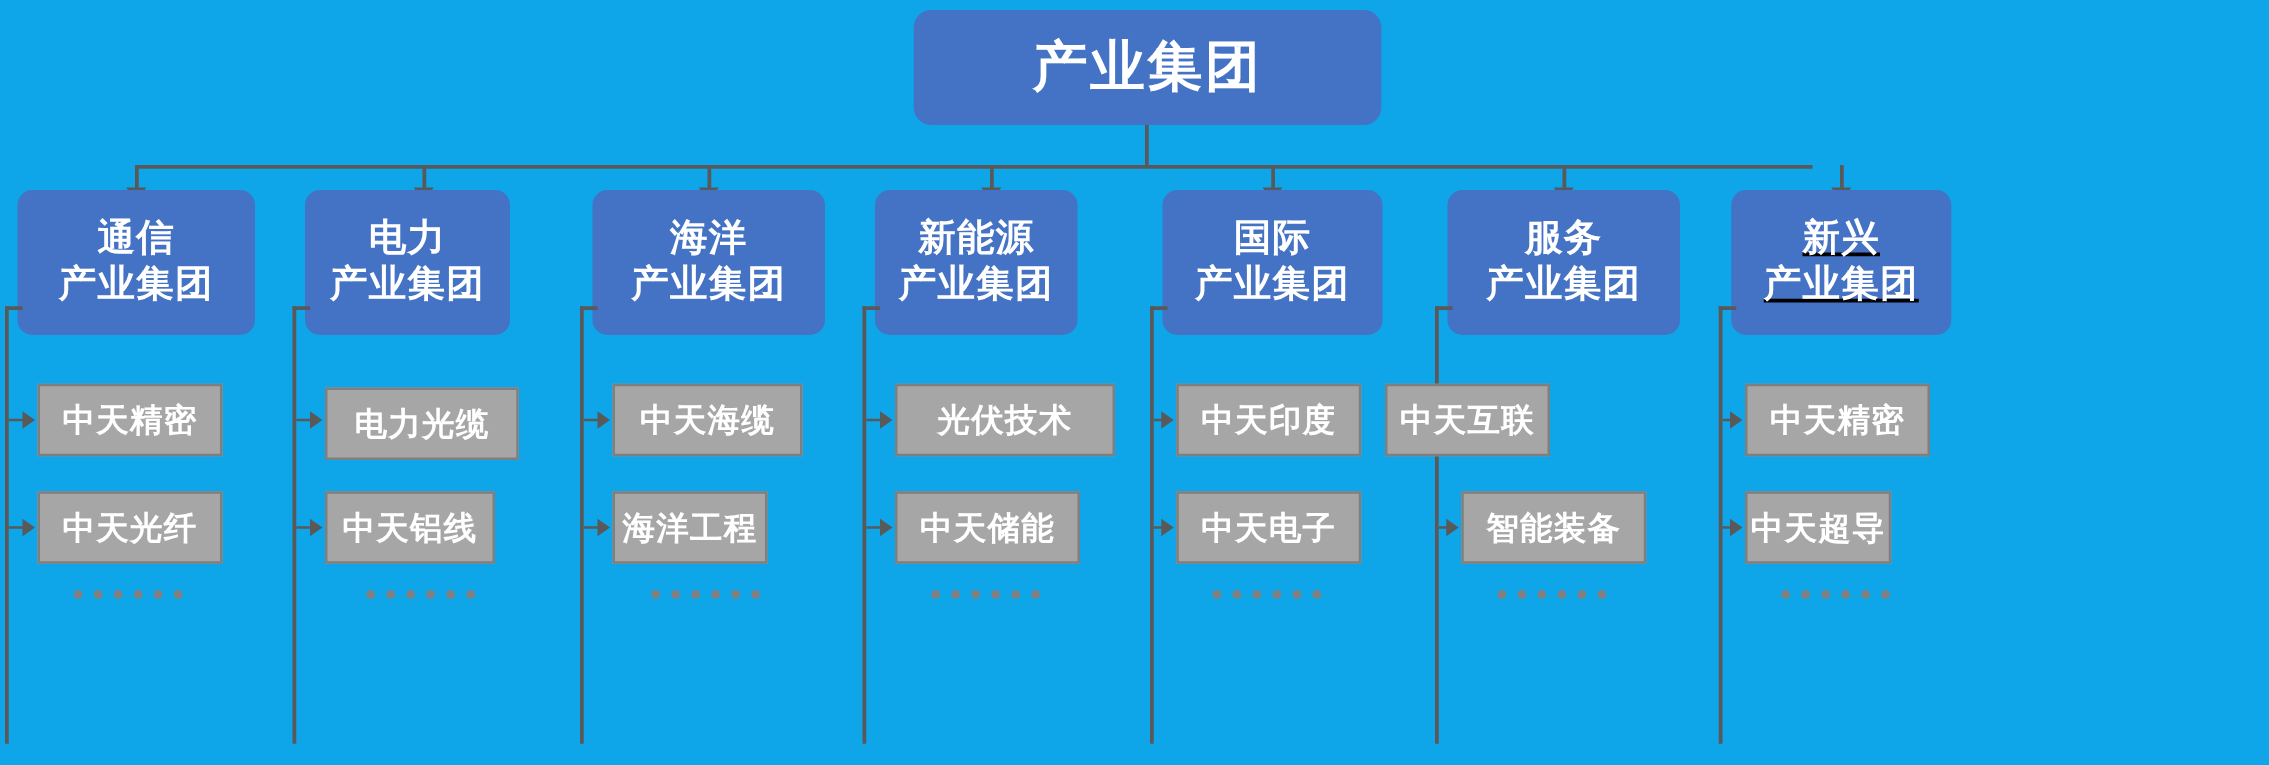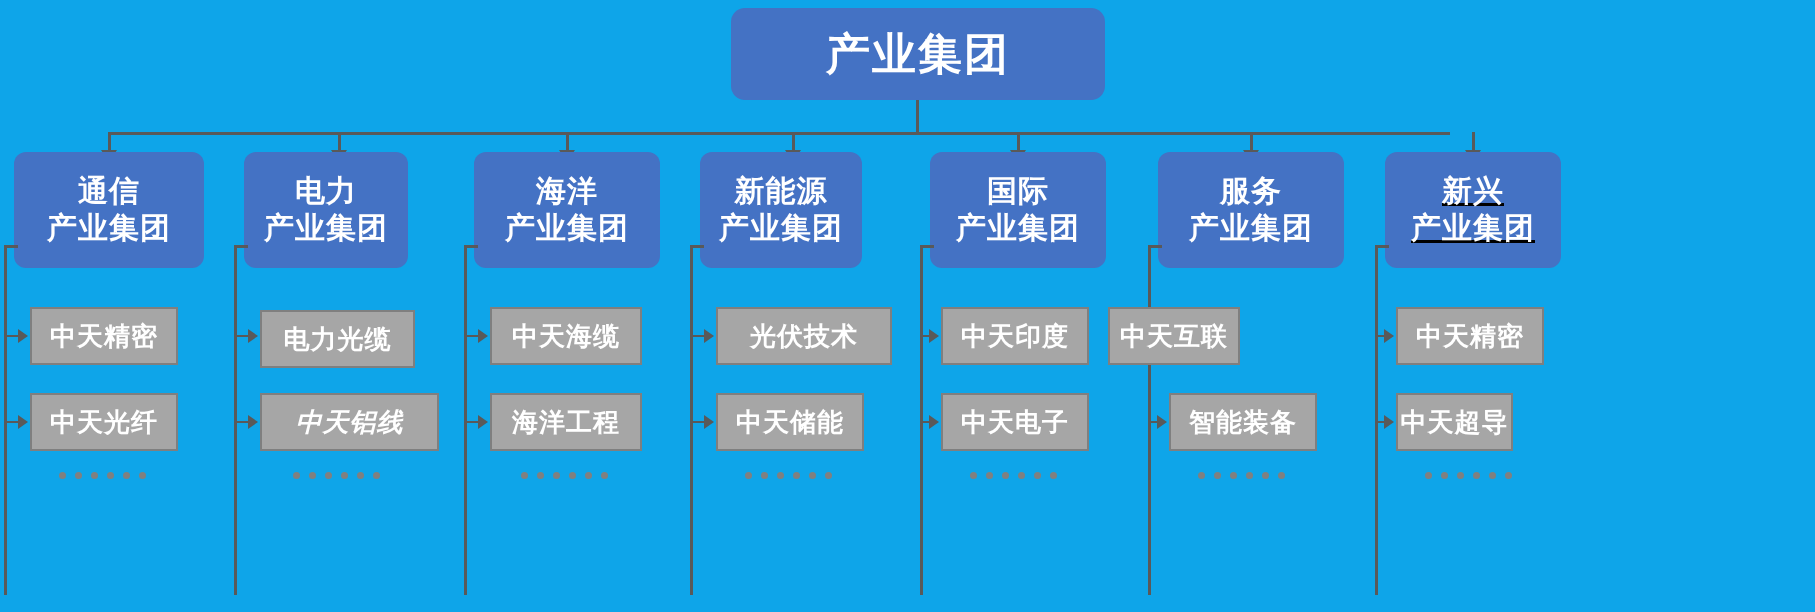--- a/index.html
+++ b/index.html
@@ -204,21 +204,21 @@
       </div>
       <div class="spine" style="left: 234px; top: 245px; height: 350px;"></div>
       <div class="spine-top-tick" style="left: 234px; top: 245px;"></div>
       <div class="child-link" style="left: 237px; top: 335px; width: 12px;"></div>
       <div class="child-arrow" style="left: 248px; top: 329px;"></div>
       <div class="child-node" style="left: 260px; top: 310px; width: 155px;">
         <span class="node-text">电力光缆</span>
       </div>
       <div class="child-link" style="left: 237px; top: 421px; width: 12px;"></div>
       <div class="child-arrow" style="left: 248px; top: 415px;"></div>
-      <div class="child-node" style="left: 260px; top: 393px; width: 179px; font-style: italic;">
+      <div class="child-node" style="left: 260px; top: 393px; width: 136px;">
         <span class="node-text">中天铝线</span>
       </div>
       <div class="ellipsis" title="……" style="left: 292.5px; top: 472px;">
         <span class="dot"></span>
         <span class="dot"></span>
         <span class="dot"></span>
         <span class="dot"></span>
         <span class="dot"></span>
         <span class="dot"></span>
       </div>
@@ -230,21 +230,21 @@
       </div>
       <div class="spine" style="left: 464px; top: 245px; height: 350px;"></div>
       <div class="spine-top-tick" style="left: 464px; top: 245px;"></div>
       <div class="child-link" style="left: 467px; top: 335px; width: 12px;"></div>
       <div class="child-arrow" style="left: 478px; top: 329px;"></div>
       <div class="child-node" style="left: 490px; top: 307px; width: 152px;">
         <span class="node-text">中天海缆</span>
       </div>
       <div class="child-link" style="left: 467px; top: 421px; width: 12px;"></div>
       <div class="child-arrow" style="left: 478px; top: 415px;"></div>
-      <div class="child-node" style="left: 490px; top: 393px; width: 152px;">
+      <div class="child-node" style="left: 490px; top: 393px; width: 124px;">
         <span class="node-text">海洋工程</span>
       </div>
       <div class="ellipsis" title="……" style="left: 521px; top: 472px;">
         <span class="dot"></span>
         <span class="dot"></span>
         <span class="dot"></span>
         <span class="dot"></span>
         <span class="dot"></span>
         <span class="dot"></span>
       </div>

